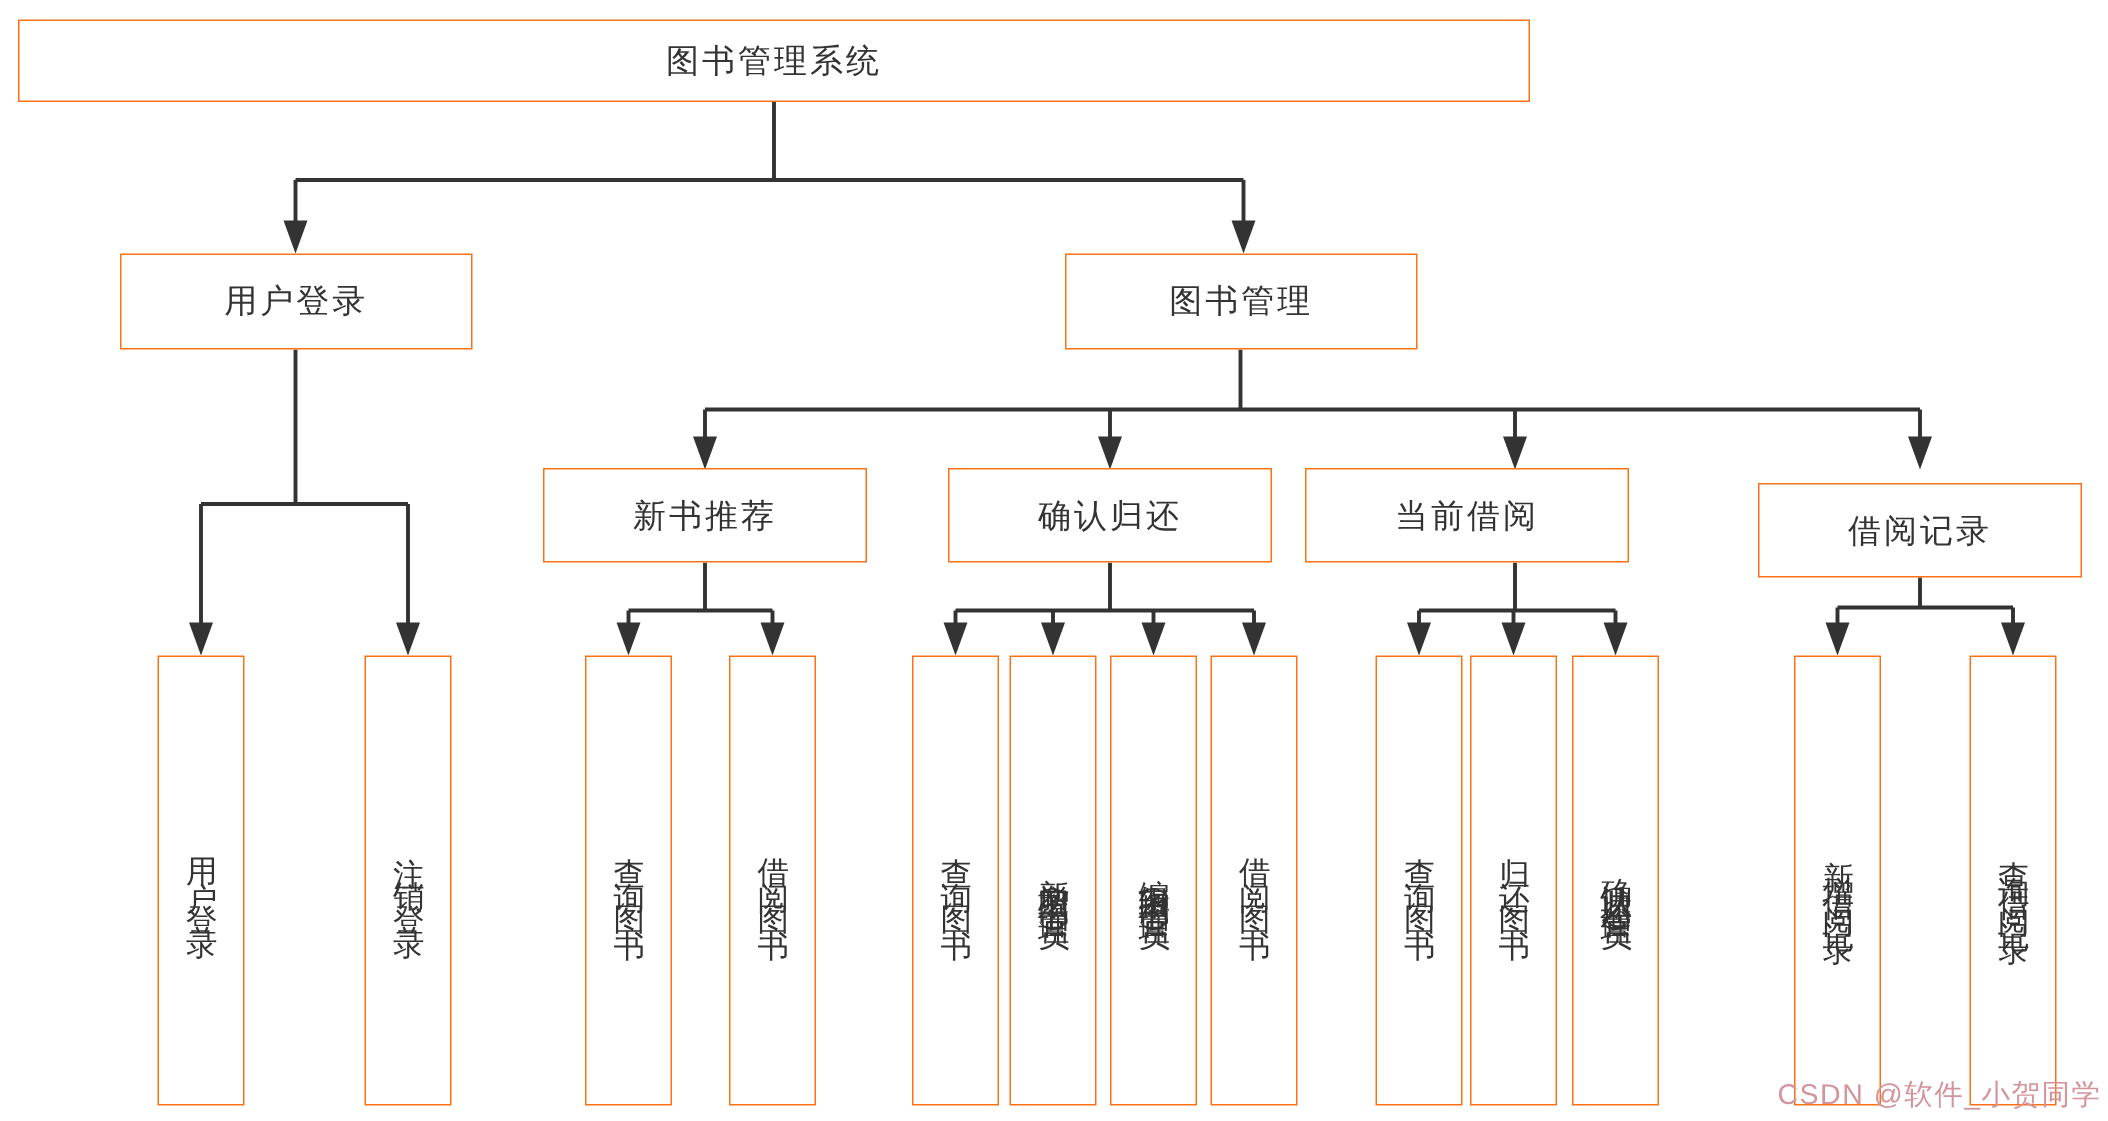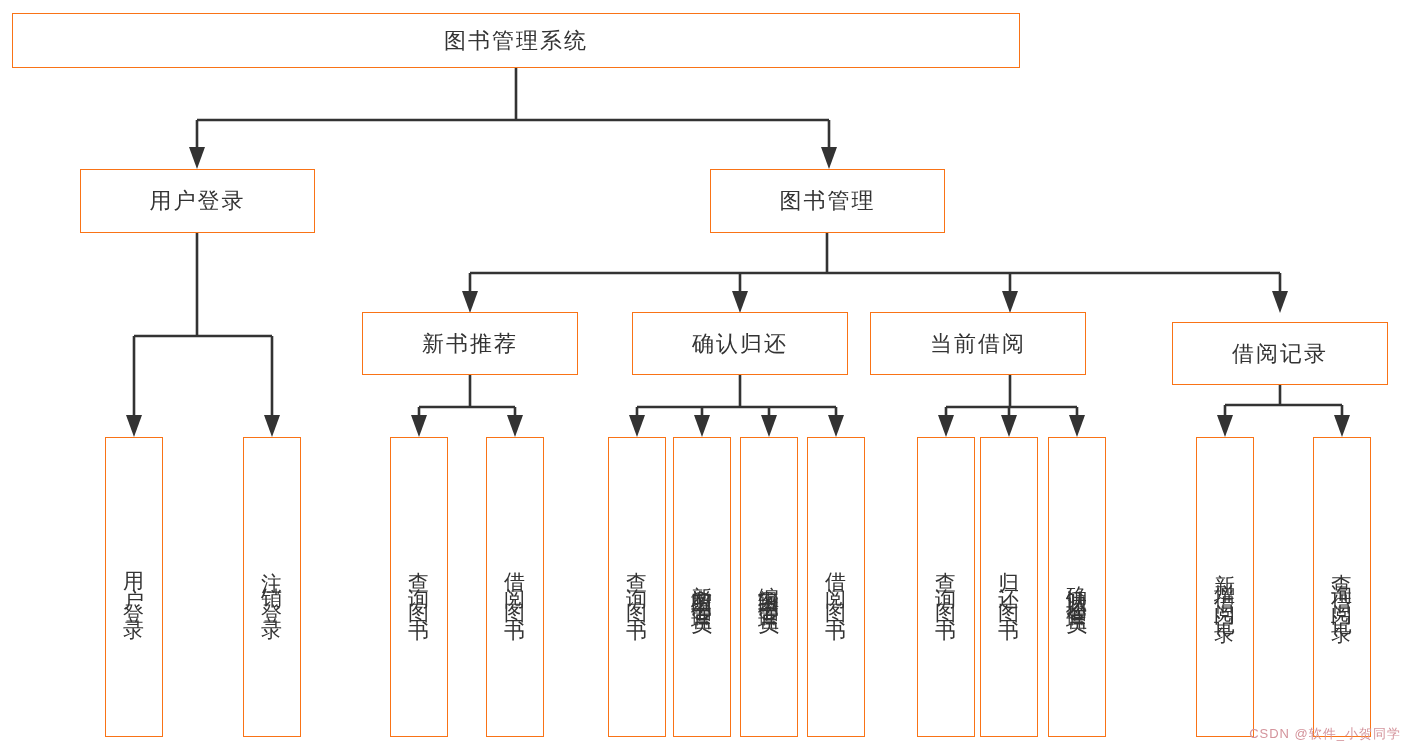--- a/index.html
+++ b/index.html
@@ -35,21 +35,21 @@
   .sp6 span{letter-spacing:10px;}
   .sp9 span{letter-spacing:4px;}
   .lfA1{left:105px;} .lfA2{left:243px;}
   .lfB1{left:390px;} .lfB2{left:486px;}
   .lfC1{left:608px;} .lfC2{left:673px;} .lfC3{left:740px;} .lfC4{left:807px;}
   .lfD1{left:917px;} .lfD2{left:980px;} .lfD3{left:1048px;}
   .lfE1{left:1196px;} .lfE2{left:1313px;}
   .watermark{
     position:absolute;
     right:4px;bottom:4px;
-    font-size:13px;
+    font-size:19px;
     color:#d4949c;
     letter-spacing:1px;
   }
 </style>
 </head>
 <body>
 
 <div class="stage">
 
   <svg class="wires" viewBox="0 0 1405 747">

